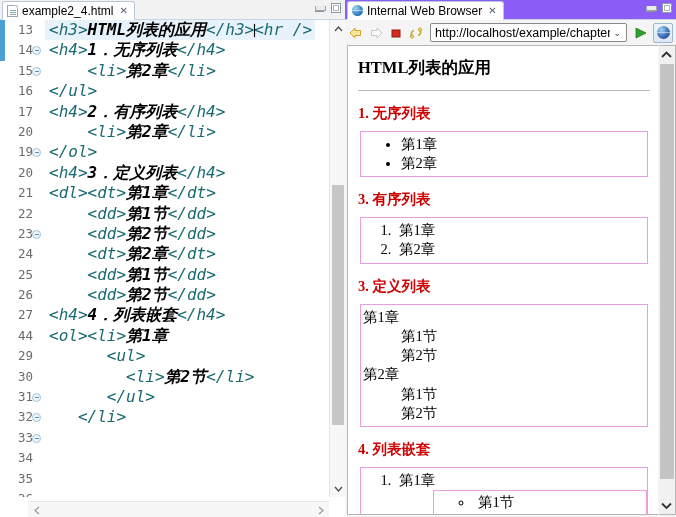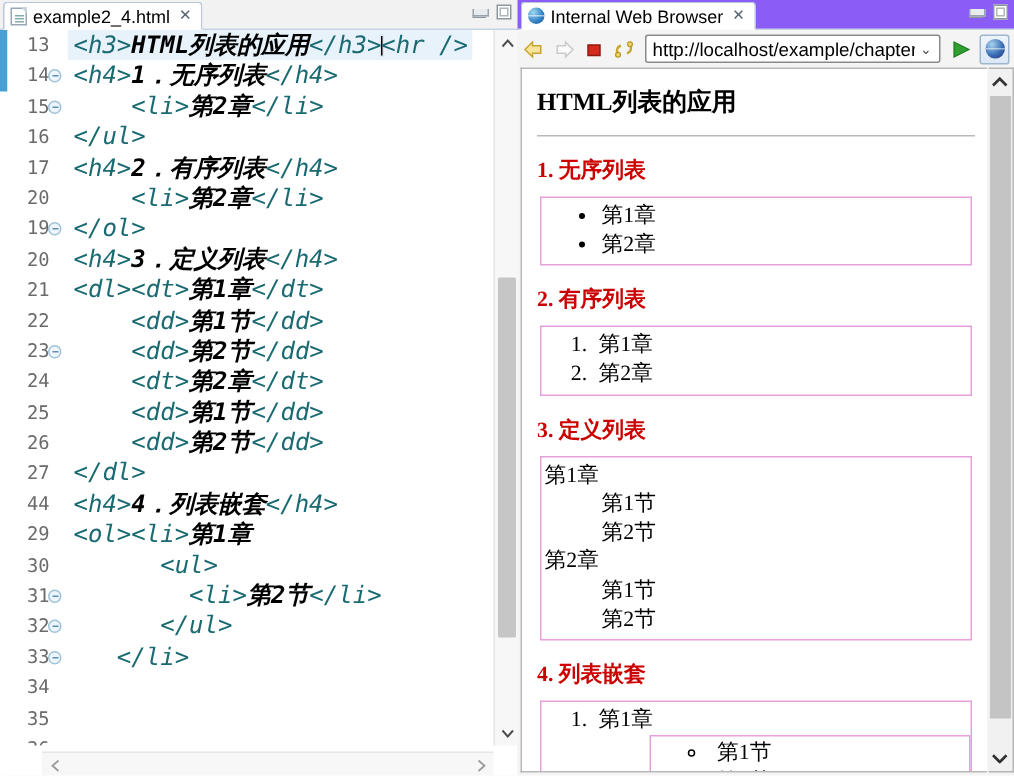--- a/index.html
+++ b/index.html
@@ -388,21 +388,20 @@
           <div class="cline"><span>&lt;h4&gt;</span><span class="ctext">2．有序列表</span><span>&lt;/h4&gt;</span></div>
           <div class="cline"><span>    &lt;li&gt;</span><span class="ctext">第2章</span><span>&lt;/li&gt;</span></div>
           <div class="cline"><span>&lt;/ol&gt;</span></div>
           <div class="cline"><span>&lt;h4&gt;</span><span class="ctext">3．定义列表</span><span>&lt;/h4&gt;</span></div>
           <div class="cline"><span>&lt;dl&gt;&lt;dt&gt;</span><span class="ctext">第1章</span><span>&lt;/dt&gt;</span></div>
           <div class="cline"><span>    &lt;dd&gt;</span><span class="ctext">第1节</span><span>&lt;/dd&gt;</span></div>
           <div class="cline"><span>    &lt;dd&gt;</span><span class="ctext">第2节</span><span>&lt;/dd&gt;</span></div>
           <div class="cline"><span>    &lt;dt&gt;</span><span class="ctext">第2章</span><span>&lt;/dt&gt;</span></div>
           <div class="cline"><span>    &lt;dd&gt;</span><span class="ctext">第1节</span><span>&lt;/dd&gt;</span></div>
           <div class="cline"><span>    &lt;dd&gt;</span><span class="ctext">第2节</span><span>&lt;/dd&gt;</span></div>
-          <div class="cline"><span>&lt;/dl&gt;</span></div>
           <div class="cline"><span>&lt;h4&gt;</span><span class="ctext">4．列表嵌套</span><span>&lt;/h4&gt;</span></div>
           <div class="cline"><span>&lt;ol&gt;&lt;li&gt;</span><span class="ctext">第1章</span></div>
           <div class="cline"><span>      &lt;ul&gt;</span></div>
           <div class="cline"><span>        &lt;li&gt;</span><span class="ctext">第2节</span><span>&lt;/li&gt;</span></div>
           <div class="cline"><span>      &lt;/ul&gt;</span></div>
           <div class="cline"><span>   &lt;/li&gt;</span></div>
         </div>
 
       <div class="vsb" style="right:0; top:0; height:477px;">
         <div class="vsb-up">
@@ -494,21 +493,21 @@
         <div class="hr"></div>
 
         <div class="h4">1. 无序列表</div>
         <div class="listbox">
           <ul class="ul">
             <li>第1章</li>
             <li>第2章</li>
           </ul>
         </div>
 
-        <div class="h4">2. 有序列表</div>
+        <div class="h4">3. 有序列表</div>
         <div class="listbox">
           <ol class="ol">
             <li>第1章</li>
             <li>第2章</li>
           </ol>
         </div>
 
         <div class="h4">3. 定义列表</div>
         <div class="listbox">
           <div class="dl">

